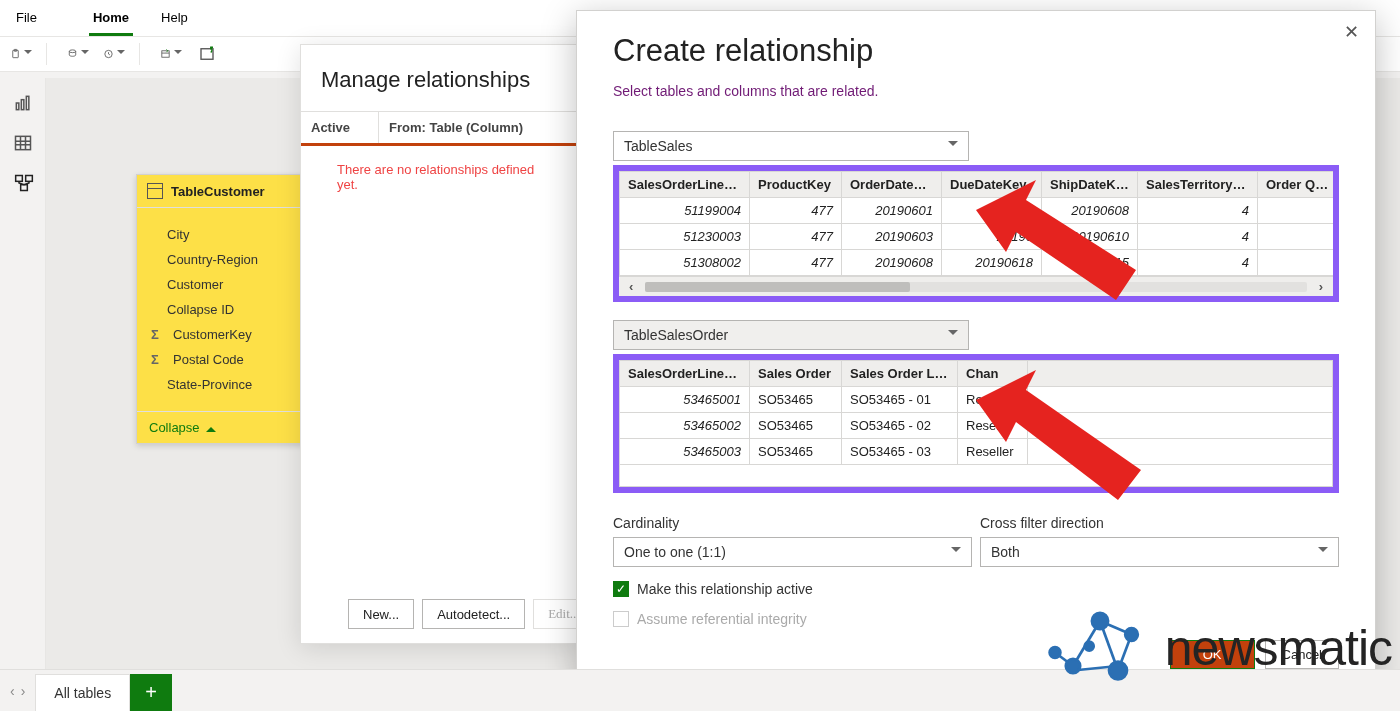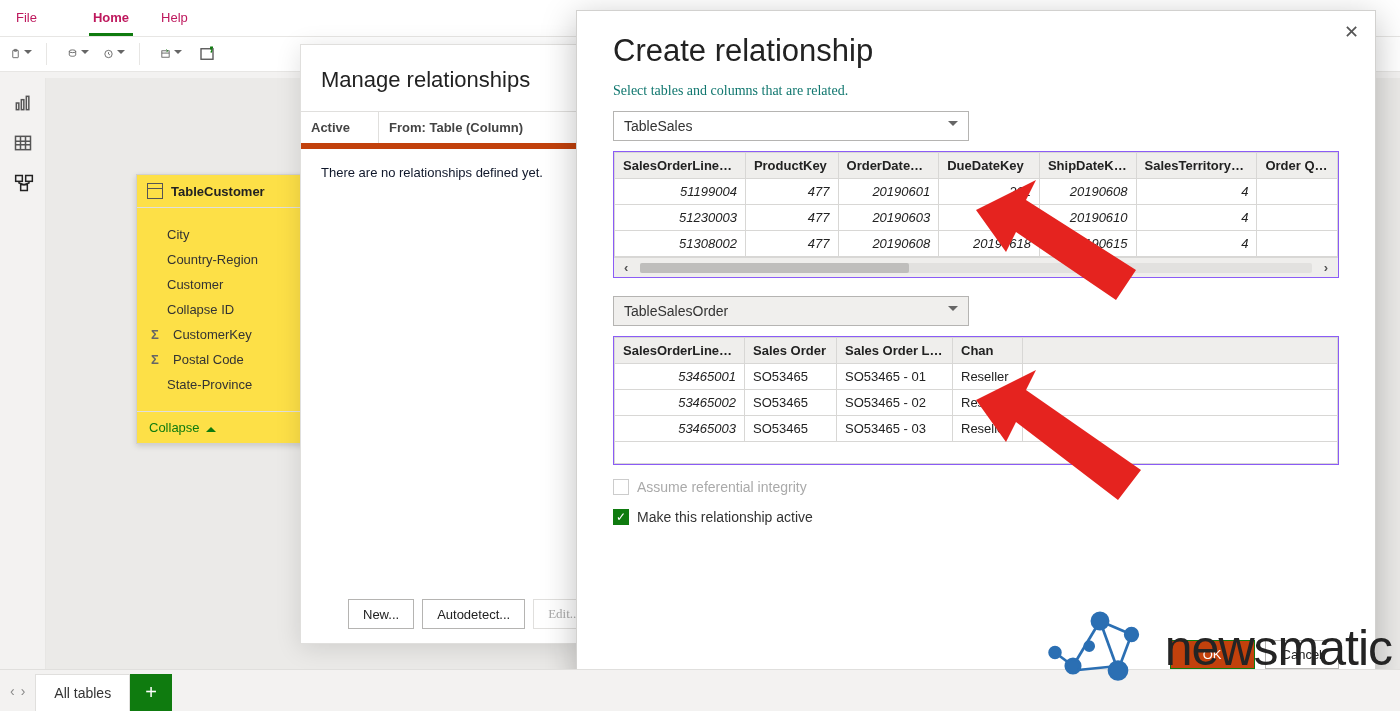--- a/index.html
+++ b/index.html
@@ -19,21 +19,21 @@
   .menu-bar {
     background: #fff;
     border-bottom: 1px solid #e7e6e4;
     padding: 6px 12px 0 12px;
     display: flex;
     gap: 24px;
   }
   .menu-bar .item {
     padding: 4px 4px 8px 4px;
     cursor: pointer;
-    color: #be185d;
+    color: #000000;
   }
   .menu-bar .item.active {
     border-bottom: 3px solid #0f7b0f;
     font-weight: 700;
     margin-left: 24px;
   }
 
   
   .ribbon {
     background: #fff;
@@ -150,28 +150,28 @@
   .manage-panel h2 {
     margin: 0 0 18px 0;
     padding: 0 20px;
     font-size: 22px;
     font-weight: 400;
     color: #222;
   }
   .manage-panel .mp-head {
     display:flex;
     border-top:1px solid #e0dfdd;
-    border-bottom:6px solid #c2410c;
+    border-bottom:3px solid #c2410c;
     font-weight:600;
     color:#444;
     font-size:13px;
   }
   .mp-head .c1 { width:78px;padding:8px 10px;border-right:1px solid #e0dfdd; }
   .mp-head .c2 { flex:1;padding:8px 10px; }
-  .manage-panel .mp-body { padding:16px 20px;color:#0f172a;font-size:13px; }
+  .manage-panel .mp-body { padding:16px 36px;color:#ef4444;font-size:13px; }
   .manage-panel .mp-foot {
     position:absolute;bottom:14px;left:20px;right:20px;
     display:flex;gap:8px;padding-left:27px;
   }
   .btn {
     border:1px solid #b5b4b2;background:#fff;padding:6px 14px;font-size:13px;cursor:pointer;color:#222;
   }
   .btn.disabled { color:#aaa;border-color:#e0dfdd;cursor:default;font-family:Liberation Serif, serif; }
 
   
@@ -183,32 +183,32 @@
     border:1px solid #d2d1cf;
     box-shadow:0 8px 32px rgba(0,0,0,0.25);
     padding:22px 36px;
   }
   .dialog .close-x {
     position:absolute;right:16px;top:10px;font-size:18px;color:#555;cursor:pointer;
   }
   .dialog h1 {
     margin:0 0 14px 0;font-size:31px;font-weight:400;color:#222;
   }
-  .dialog .sub { color:#0f766e;font-size:14px;margin-bottom:12px;font-family:Liberation Serif, serif; }
+  .dialog .sub { color:#701a75;font-size:14px;margin-bottom:32px; }
 
   .combo {
     display:flex;align-items:center;justify-content:space-between;
     border:1px solid #b5b4b2;background:#fff;padding:6px 10px;width:356px;font-size:14px;color:#333;cursor:pointer;
   }
   .combo.selected { background:#f0efed; }
   .tri-down { display:inline-block;border:5px solid transparent;border-top-color:#666; }
 
   .preview {
-    margin-top:10px;
-    border:1px solid #8b5cf6;
+    margin-top:4px;
+    border:6px solid #8b5cf6;
     overflow:hidden;
     font-size:13px;
   }
   .preview table { border-collapse:collapse;width:100%;table-layout:fixed; }
   .preview th, .preview td {
     border:1px solid #d8d7d5;padding:5px 8px;text-align:left;white-space:nowrap;overflow:hidden;text-overflow:ellipsis;
   }
   .preview th { background:#efeeec;font-weight:600; }
   .preview td.num { text-align:right;font-style:italic; }
 
@@ -512,28 +512,44 @@
               <td></td>
         </tr>
         <tr>
               <td colspan="5" style="height:22px;"></td>
             </tr>
       </tbody>
         </table>
     </div>
   </div>
 
-
+  <div class="two-col">
+    <div class="col">
+      <div class="lbl">Cardinality</div>
+      <div class="combo wide-combo">
+        <span>One to one (1:1)</span>
+        <span class="tri-down"></span>
+      </div>
+    </div>
+    <div class="col">
+      <div class="lbl">Cross filter direction</div>
+      <div class="combo wide-combo">
+        <span>Both</span>
+        <span class="tri-down"></span>
+      </div>
+    </div>
+  </div>
+
+  <div class="check-row">
+    <span class="chk on"></span>
+    <span>Make this relationship active</span>
+  </div>
   <div class="check-row disabled">
     <span class="chk"></span>
     <span>Assume referential integrity</span>
-  </div>
-  <div class="check-row">
-    <span class="chk on"></span>
-    <span>Make this relationship active</span>
   </div>
 
   <div class="dialog-foot">
     <button class="btn primary">OK</button>
     <button class="btn sec">Cancel</button>
   </div>
 </div>
 
 <div class="red-arrow" style="left:966px;top:140px">
   <svg width="180" height="170" viewBox="0 0 180 170">

